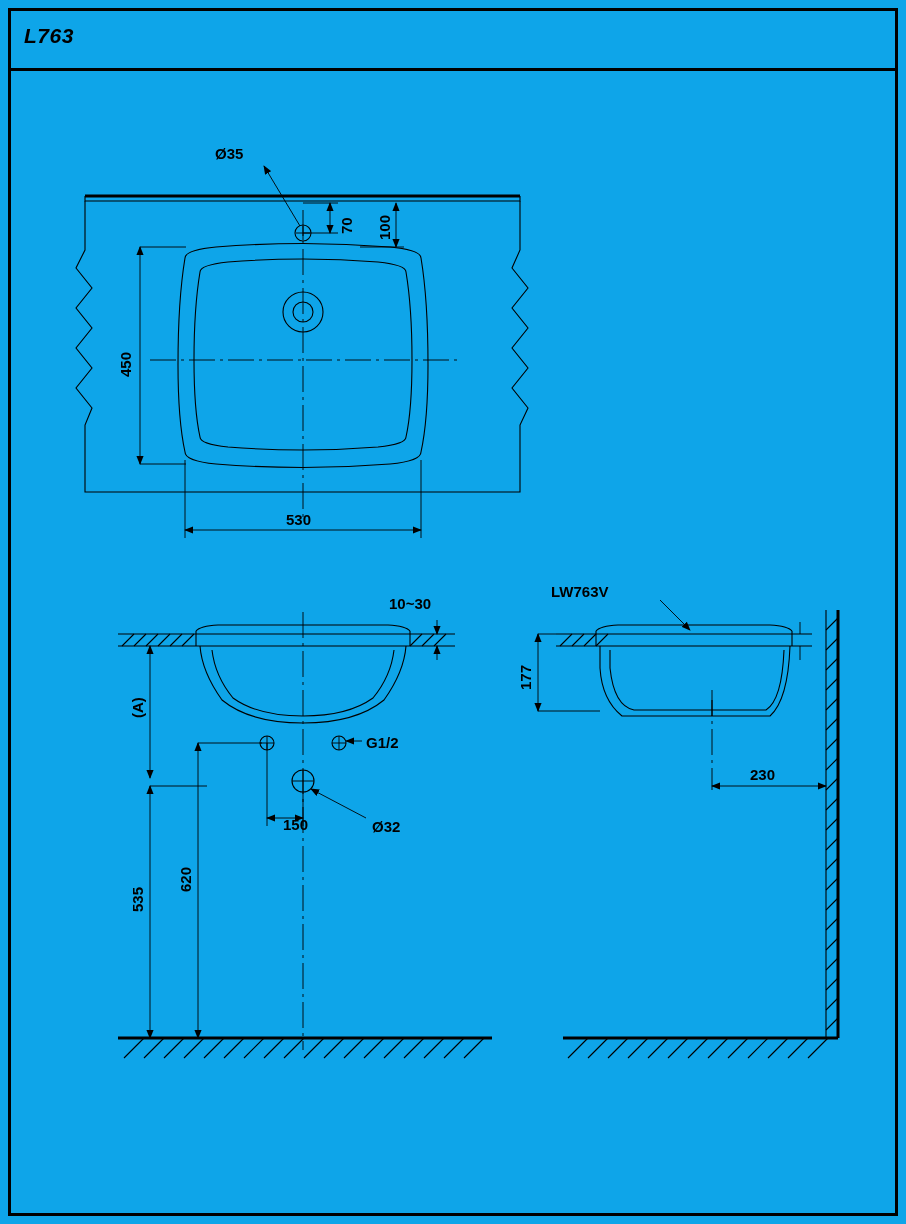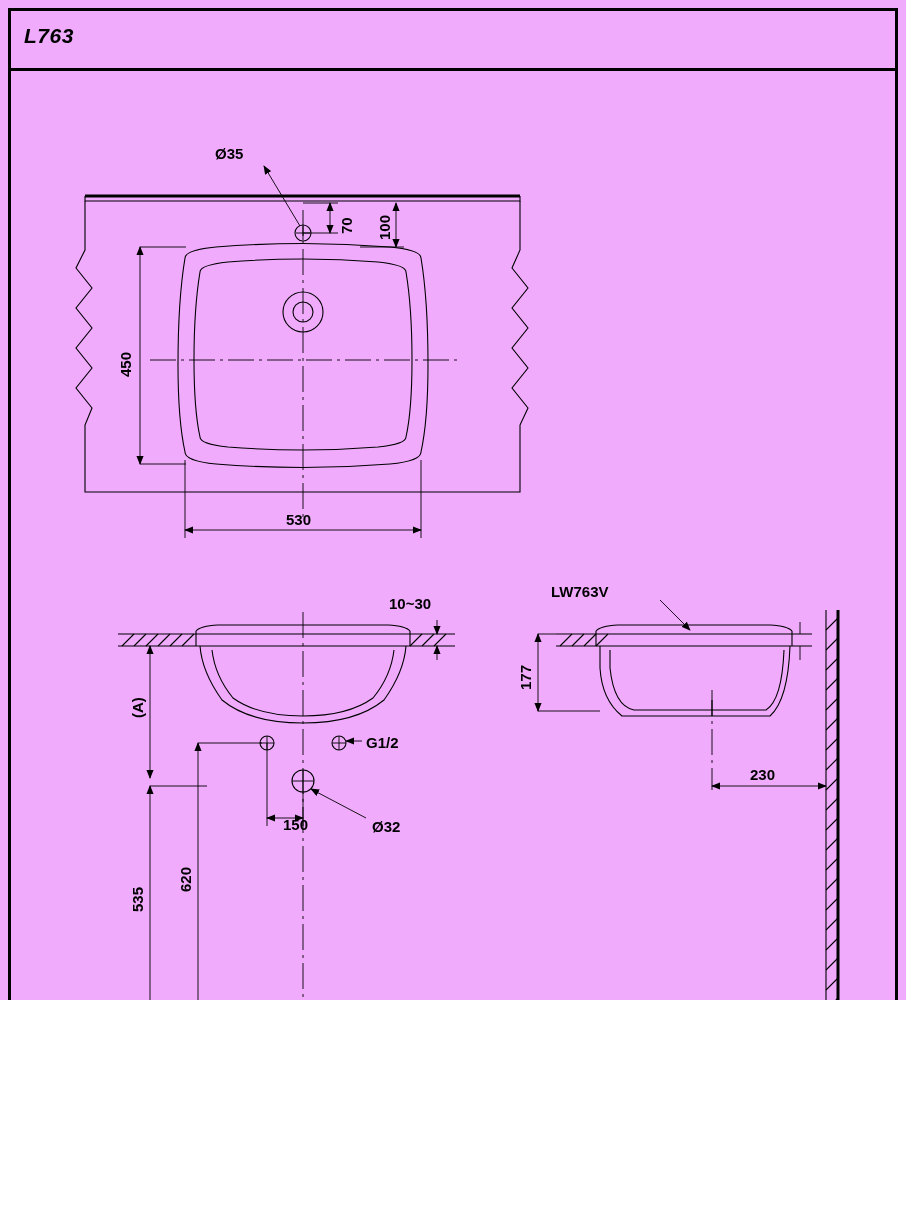--- a/index.html
+++ b/index.html
@@ -6,22 +6,22 @@
     margin: 0;
     padding: 0;
     background: #ffffff;
   }
   body {
     font-family: "Liberation Sans", sans-serif;
   }
   #sheet {
     position: relative;
     width: 906px;
-    height: 1000px;
-    background: #f0abfc;
+    height: 1224px;
+    background: #0ea5e9;
     box-sizing: border-box;
     overflow: hidden;
   }
   .frame {
     position: absolute;
     left: 8px;
     top: 8px;
     width: 890px;
     height: 1208px;
     border: 3px solid #000;

